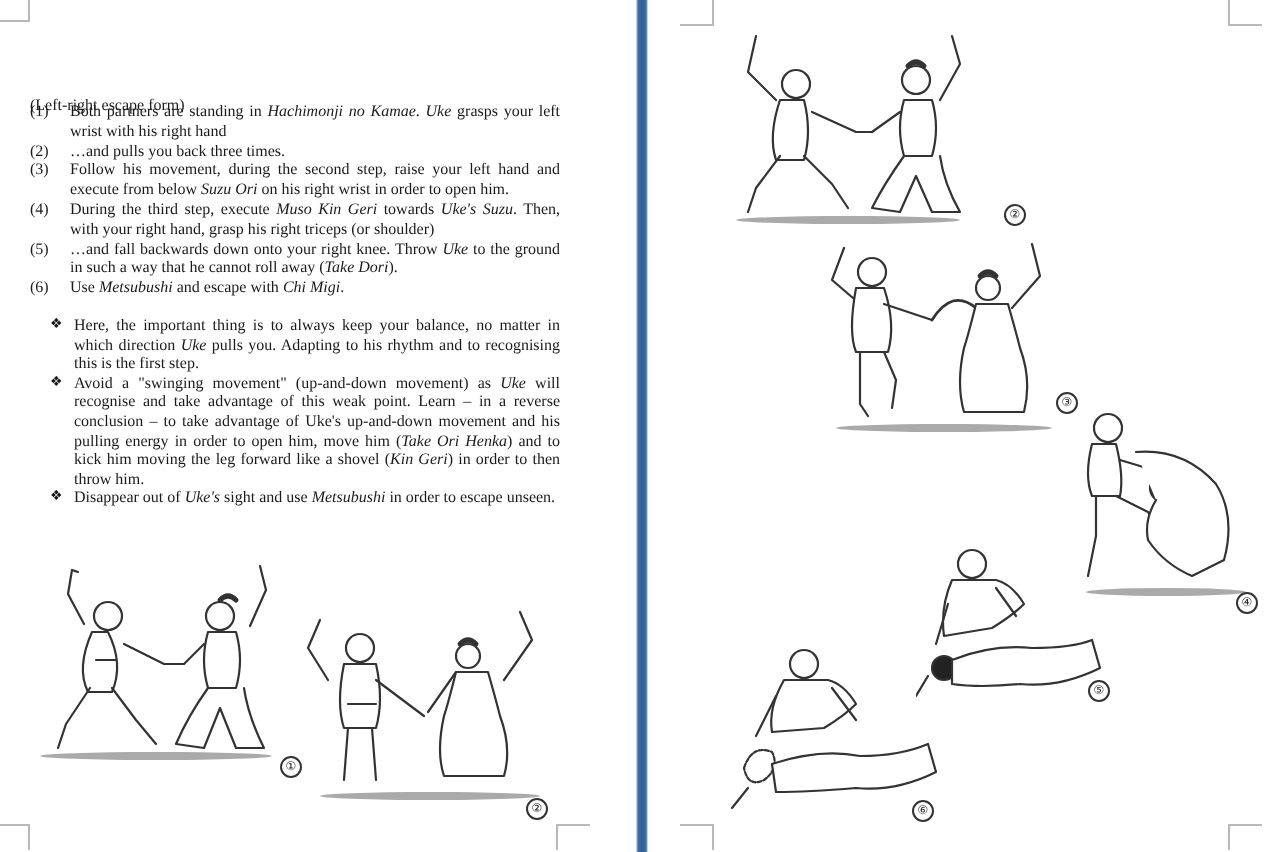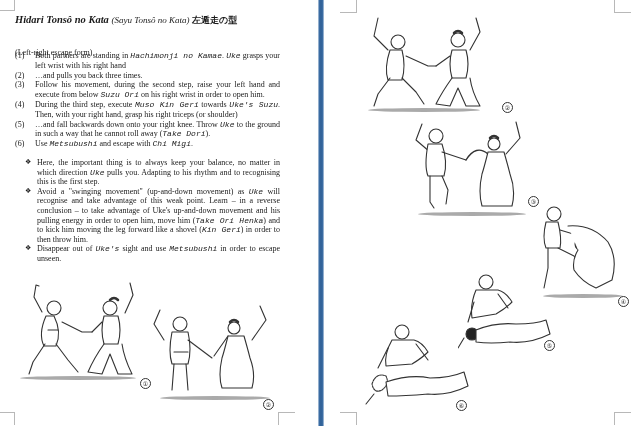--- a/index.html
+++ b/index.html
@@ -32,40 +32,35 @@
 
   .steps { position: absolute; left: 15px; top: 51px; width: 265px; font-size: 8px; line-height: 9.8px; }
   .step { display: flex; }
   .step-num { width: 20px; flex: none; }
   .step-text { flex: 1; text-align: justify; }
 
   .notes { position: absolute; left: 37px; top: 158px; width: 243px; font-size: 8px; line-height: 9.6px; }
   .note { display: flex; }
   .note-bullet { width: 12px; flex: none; font-size: 7px; font-family: "DejaVu Sans", sans-serif; margin-left: -12px; }
   .note-text { flex: 1; text-align: justify; }
-  i { font-style: italic; font-family: Liberation Mono, monospace; }
+  i { font-style: italic; }
 
   .fig { position: absolute; }
   .fig svg { display: block; }
   .fig-num {
     position: absolute; width: 9px; height: 9px; border: 1px solid #333; border-radius: 50%;
     font-size: 6px; line-height: 9px; text-align: center; font-family: "DejaVu Sans", sans-serif; color: #222; background: #fff;
   }
 </style>
 </head>
 <body>
 
 <div class="page page-left">
   <div class="crop tl" style="left:-2px; top:-2px;"></div>
 
-  <div class="title-line">
-    <span class="title-main">Hidari Tonsô no Kata</span>
-    <span class="title-alt">(Sayu Tonsô no Kata)</span>
-    <span class="title-jp">左遁走の型</span>
-  </div>
   <div class="subtitle">(Left-right escape form)</div>
 
   <div class="steps">
     <div class="step">
       <span class="step-num">(1)</span>
       <span class="step-text">Both partners are standing in <i>Hachimonji no Kamae</i>. <i>Uke</i> grasps your left wrist with his right hand</span>
     </div>
     <div class="step">
       <span class="step-num">(2)</span>
       <span class="step-text">…and pulls you back three times.</span>

